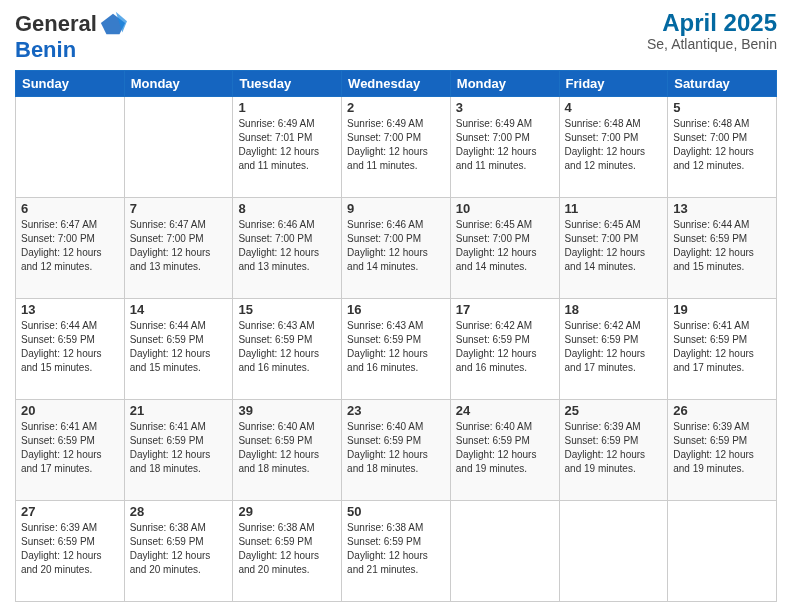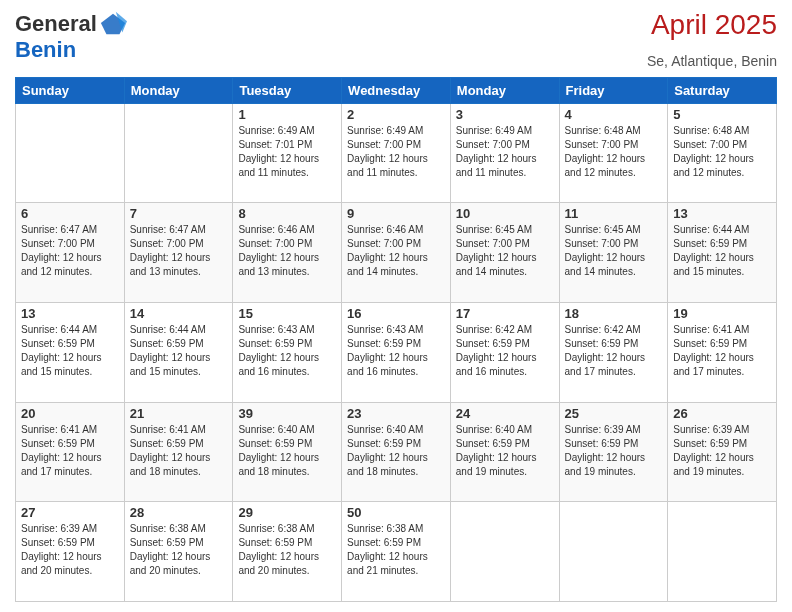--- a/index.html
+++ b/index.html
@@ -36,29 +36,28 @@
     .logo-blue { color: #1565c0; }
     .logo-icon {
       width: 28px;
       height: 28px;
       margin-left: 2px;
     }
     .title-section {
       text-align: right;
     }
     .month-title {
-      font-size: 28px;
-      font-weight: normal;
-      color: #b91c1c;
+      font-size: 24px;
+      font-weight: bold;
+      color: #0369a1;
       line-height: 1.1;
     }
     .location {
       font-size: 14px;
       color: #555;
-      margin-top: 12px;
     }
     .calendar {
       flex: 1;
       border: 1px solid #ccc;
       border-collapse: collapse;
       width: 100%;
       table-layout: fixed;
     }
     .calendar th {
       background: #1565c0;

